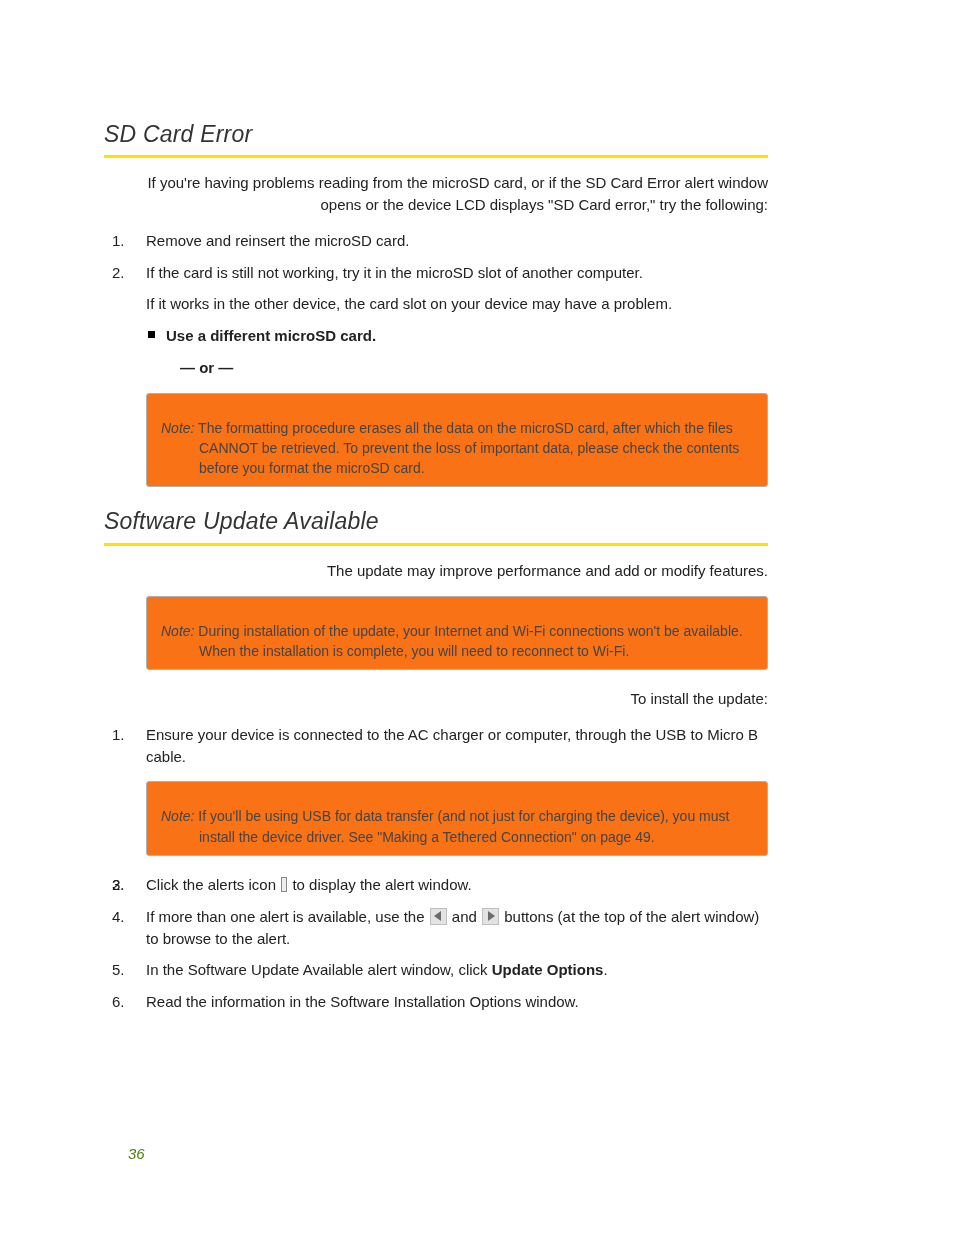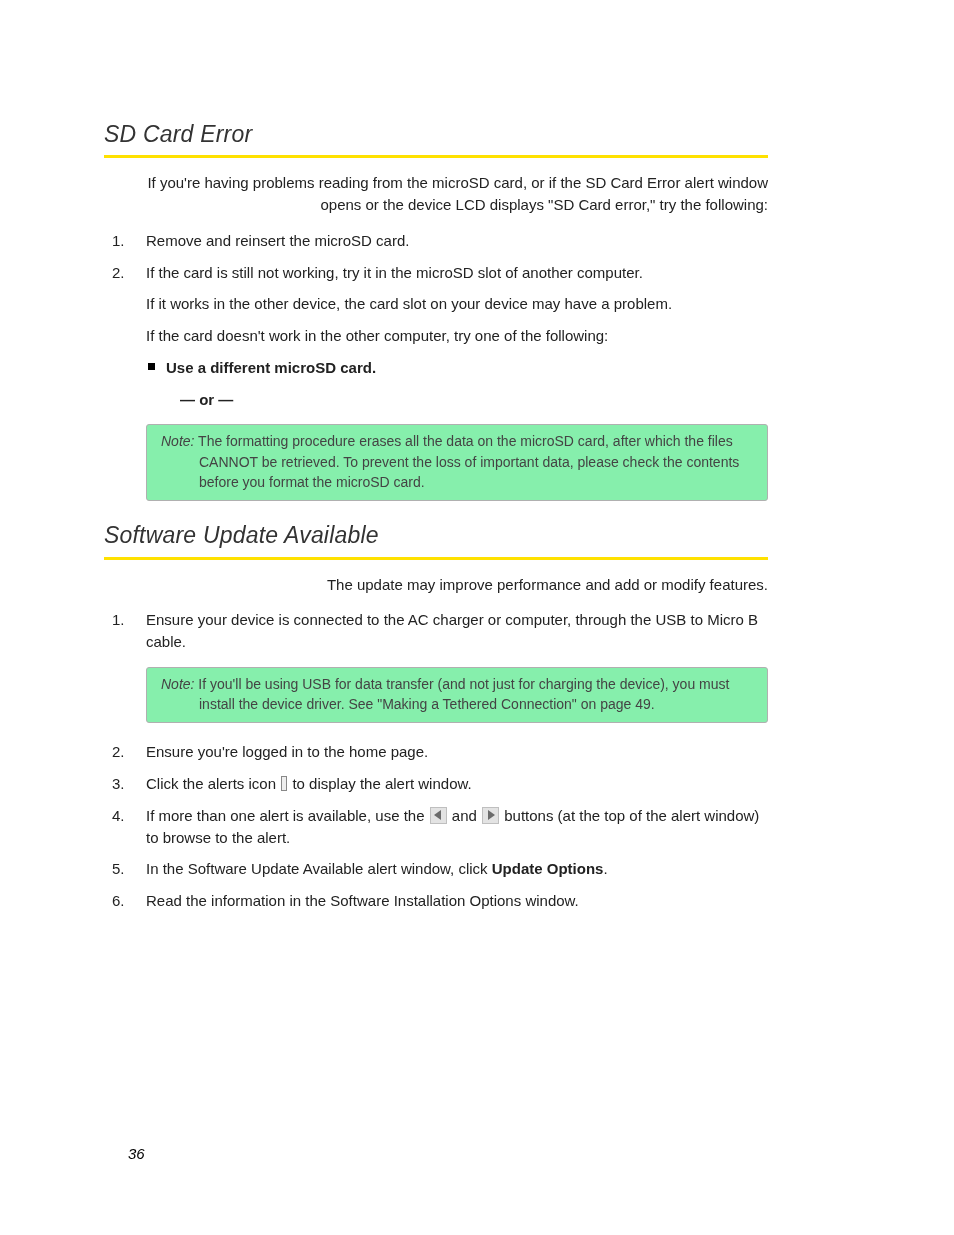--- a/index.html
+++ b/index.html
@@ -73,23 +73,23 @@
     top: 6px;
     width: 7px;
     height: 7px;
     background: #000000;
   }
   .or-line {
     margin: 10px 0 10px 14px;
   }
   .note-box {
     border: 1px solid #b0b0b0;
-    background: #86efac;
+    background: #f97316;
     border-radius: 3px;
-    padding: 6px 12px 8px 14px;
+    padding: 24px 12px 8px 14px;
     margin: 12px 0 18px 42px;
     font-size: 14px;
     line-height: 1.45;
     color: #444444;
   }
   .note-box.full {
     margin-left: 42px;
   }
   .note-label {
     font-style: italic;
@@ -138,21 +138,21 @@
   }
   .bold {
     font-weight: 700;
   }
   .page-number {
     position: absolute;
     bottom: 70px;
     left: 128px;
     font-style: italic;
     font-size: 15px;
-    color: #000000;
+    color: #4d7c0f;
   }
 </style>
 </head>
 <body>
 
 <div class="page">
 
   <h2 class="section-title">SD Card Error</h2>
   <hr class="yellow-rule">
 
@@ -160,21 +160,20 @@
 
   <ol class="num-list">
     <li>
       <span class="num">1.</span>
       <span>Remove and reinsert the microSD card.</span>
     </li>
     <li>
       <span class="num">2.</span>
       <span>If the card is still not working, try it in the microSD slot of another computer.</span>
       <p class="sub-p">If it works in the other device, the card slot on your device may have a problem.</p>
-      <p class="sub-p">If the card doesn't work in the other computer, try one of the following:</p>
       <ul class="sq-list">
         <li>
           <span>Use a different microSD card.</span>
           <div class="or-line">— or —</div>
         </li>
       </ul>
     </li>
   </ol>
 
   <div class="note-box full">
@@ -182,40 +181,46 @@
       <span class="note-label">Note:</span>
       <span>The formatting procedure erases all the data on the microSD card, after which the files CANNOT be retrieved. To prevent the loss of important data, please check the contents before you format the microSD card.</span>
     </span>
   </div>
 
   <h2 class="section-title">Software Update Available</h2>
   <hr class="yellow-rule">
 
   <p class="body">The update may improve performance and add or modify features.</p>
 
-
+  <div class="note-box full">
+    <span class="note-body">
+      <span class="note-label">Note:</span>
+      <span>During installation of the update, your Internet and Wi-Fi connections won't be available. When the installation is complete, you will need to reconnect to Wi-Fi.</span>
+    </span>
+  </div>
+
+  <p class="body">To install the update:</p>
 
   <ol class="num-list">
     <li>
       <span class="num">1.</span>
       <span>Ensure your device is connected to the AC charger or computer, through the USB to Micro B cable.</span>
     </li>
   </ol>
 
   <div class="note-box full">
     <span class="note-body">
       <span class="note-label">Note:</span>
       <span>If you'll be using USB for data transfer (and not just for charging the device), you must install the device driver. See "Making a Tethered Connection" on page 49.</span>
     </span>
   </div>
 
   <ol class="num-list">
     <li>
       <span class="num">2.</span>
-      <span>Ensure you're logged in to the home page.</span>
     </li>
     <li>
       <span class="num">3.</span>
       <span>Click the alerts icon </span><span class="alert-glyph"></span><span> to display the alert window.</span>
     </li>
     <li>
       <span class="num">4.</span>
       <span>If more than one alert is available, use the </span><span class="arrow-btn left"></span><span> and </span><span class="arrow-btn right"></span><span> buttons (at the top of the alert window) to browse to the alert.</span>
     </li>
     <li>

